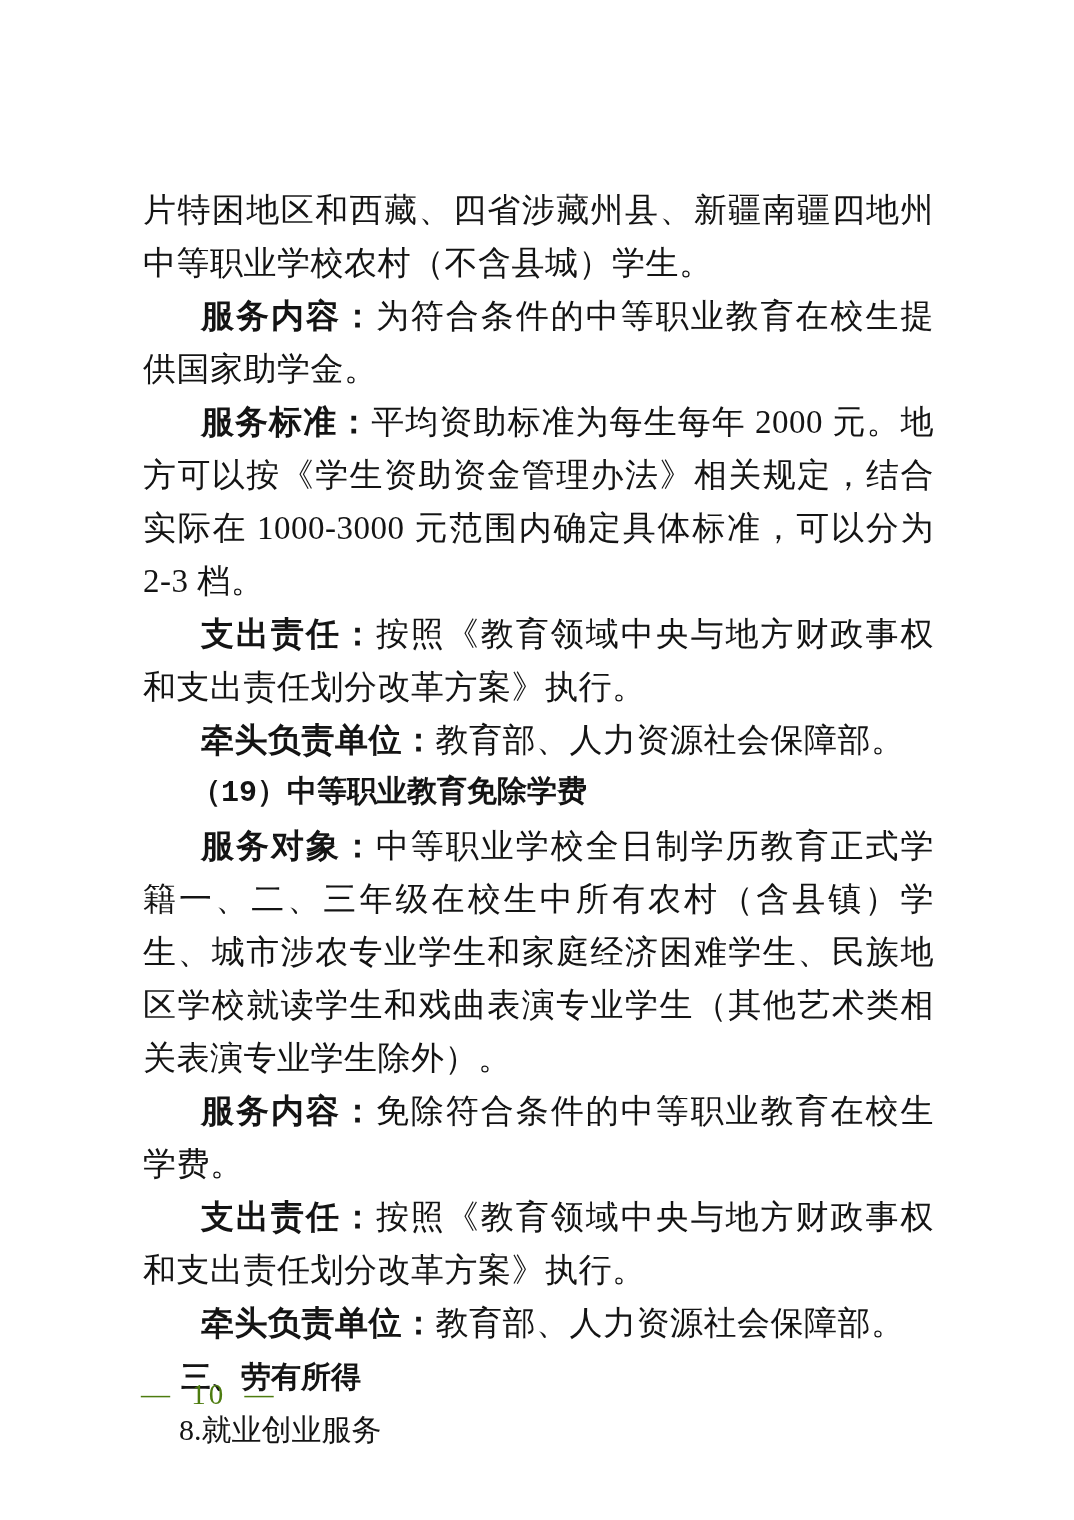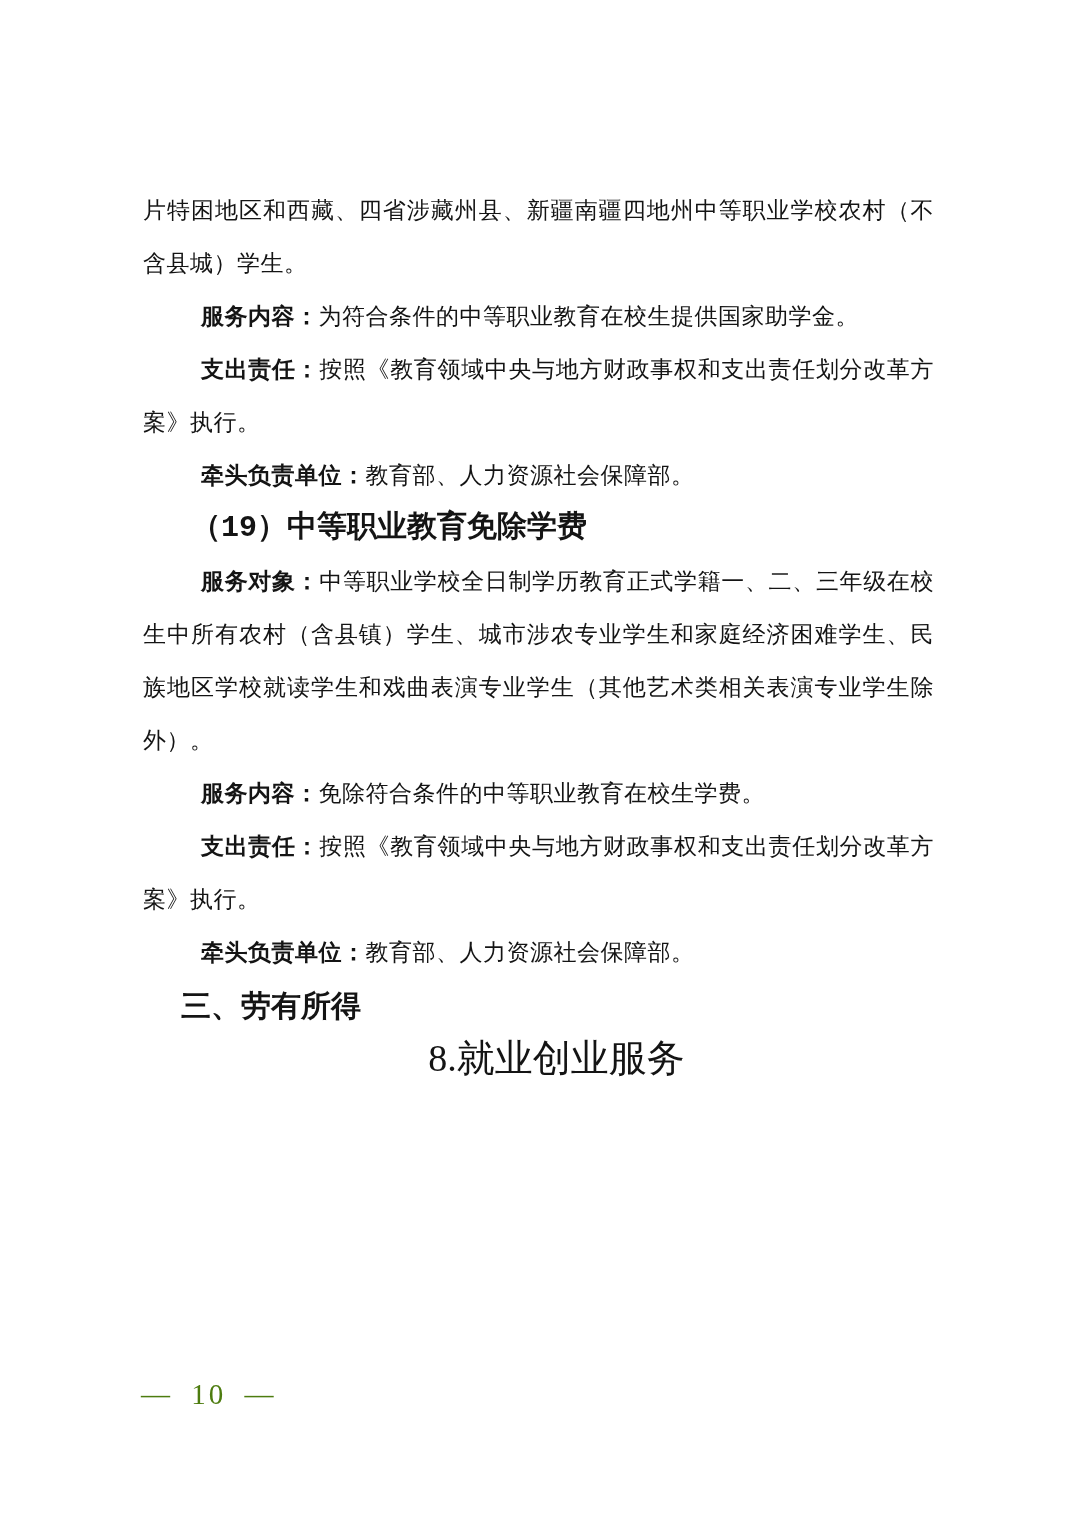--- a/index.html
+++ b/index.html
@@ -13,21 +13,21 @@
     color: #141414;
     font-family: "Liberation Serif", "DejaVu Serif", serif;
   }
   .content {
     position: absolute;
     left: 143px;
     top: 184px;
     width: 791px;
   }
   .para {
-    font-size: 23px;
+    font-size: 33px;
     line-height: 53px;
     text-align: justify;
     letter-spacing: 0.5px;
   }
   .para.indent { text-indent: 58px; }
   .para .lead { font-weight: bold; }
   .h-numbered {
     font-family: Liberation Mono, monospace;
     font-weight: bold;
     font-size: 30px;
@@ -35,24 +35,23 @@
     text-indent: 48px;
   }
   .h-section {
     font-family: "Liberation Sans", "DejaVu Sans", sans-serif;
     font-weight: bold;
     font-size: 30px;
     line-height: 53px;
     text-indent: 38px;
   }
   .subheading {
-    font-size: 38px;
+    font-size: 30px;
     line-height: 53px;
     text-indent: 36px;
-    text-align: center;
   }
   .footer {
     position: absolute;
     left: 141px;
     top: 1378px;
     font-size: 29px;
     letter-spacing: 3px;
     word-spacing: 8px;
     color: #4d7c0f;
   }
@@ -60,20 +59,21 @@
 </head>
 <body>
 
 <div class="page">
   <div class="content">
 
     <p class="para"><span>片特困地区和西藏、四省涉藏州县、新疆南疆四地州中等职业学校农村（不含县城）学生。</span></p>
 
     <p class="para indent"><span class="lead">服务内容：</span><span>为符合条件的中等职业教育在校生提供国家助学金。</span></p>
 
+    <p class="para indent"><span class="lead">服务标准：</span><span>平均资助标准为每生每年 2000 元。地方可以按《学生资助资金管理办法》相关规定，结合实际在 1000-3000 元范围内确定具体标准，可以分为 2-3 档。</span></p>
 
     <p class="para indent"><span class="lead">支出责任：</span><span>按照《教育领域中央与地方财政事权和支出责任划分改革方案》执行。</span></p>
 
     <p class="para indent"><span class="lead">牵头负责单位：</span><span>教育部、人力资源社会保障部。</span></p>
 
     <h3 class="h-numbered">（19）中等职业教育免除学费</h3>
 
     <p class="para indent"><span class="lead">服务对象：</span><span>中等职业学校全日制学历教育正式学籍一、二、三年级在校生中所有农村（含县镇）学生、城市涉农专业学生和家庭经济困难学生、民族地区学校就读学生和戏曲表演专业学生（其他艺术类相关表演专业学生除外）。</span></p>
 
     <p class="para indent"><span class="lead">服务内容：</span><span>免除符合条件的中等职业教育在校生学费。</span></p>

